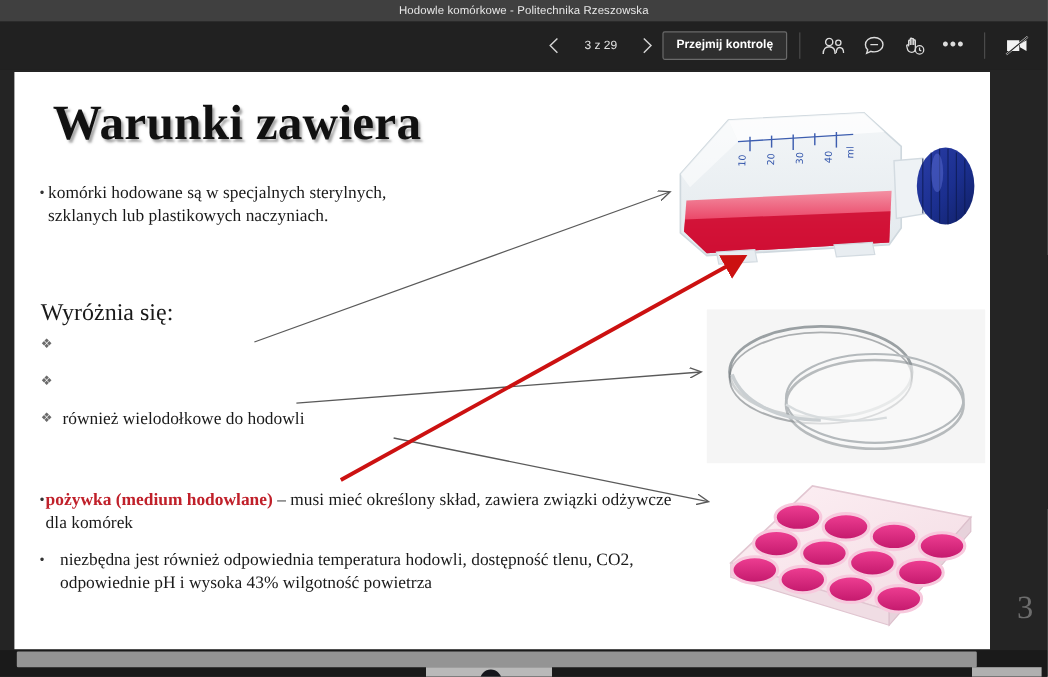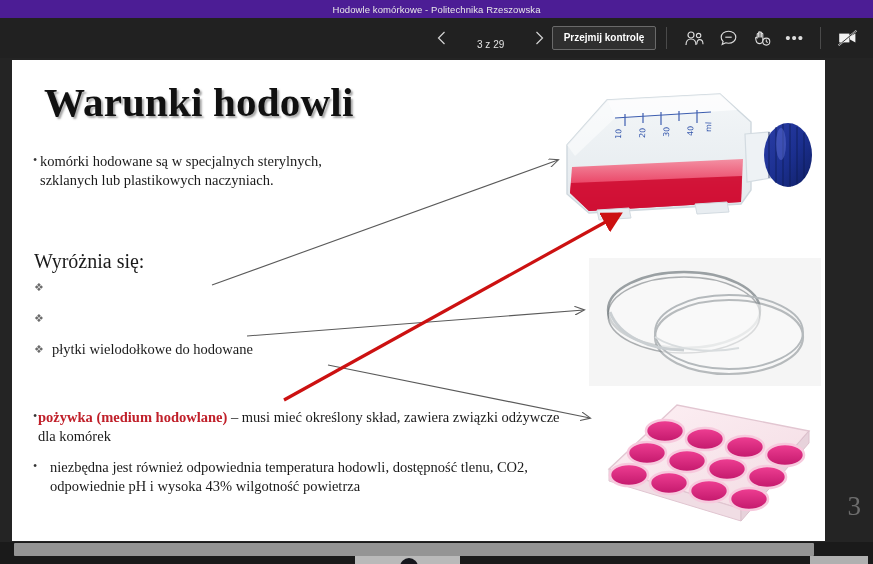--- a/index.html
+++ b/index.html
@@ -7,36 +7,36 @@
     width:873px;height:564px;overflow:hidden;
     background:#1b1b1b;
     font-family:"Liberation Sans",sans-serif;
     -webkit-font-smoothing:antialiased;
   }
   .app{position:relative;width:873px;height:564px;background:#1f1f1f;}
 
   
   .titlebar{
     position:absolute;left:0;top:0;width:873px;height:18px;
-    background:#4c1d95;
+    background:#404040;
     display:flex;align-items:center;justify-content:center;
   }
   .titlebar .txt{
     color:#e8e8e8;font-size:9.5px;letter-spacing:.1px;
     white-space:nowrap;
   }
 
   
   .toolbar{
     position:absolute;left:0;top:18px;width:873px;height:40px;
     background:#212121;
     display:flex;align-items:center;justify-content:flex-end;
     padding-right:8px;box-sizing:border-box;
   }
-  .tb-group{display:flex;align-items:flex-end;gap:14px;}
+  .tb-group{display:flex;align-items:center;gap:4px;}
   .chev{
     width:24px;height:24px;display:flex;align-items:center;justify-content:center;
     color:#d4d4d4;font-size:14px;line-height:1;cursor:pointer;
   }
   .chev svg{display:block;}
   .pagecount{
     color:#e2e2e2;font-size:10px;padding:0 6px;white-space:nowrap;min-width:34px;
     text-align:center;
   }
   .takectrl{
@@ -233,39 +233,39 @@
       </svg>
     </div>
   </div>
 
   <div class="stage">
     <div class="slidenum">3</div>
   </div>
 
   <div class="slide">
 
-    <div class="slide-title">Warunki hodowli</div>
+    <div class="slide-title">Warunki zawiera</div>
 
     <div class="b1 body-txt">
       <span class="bul">•</span>
       <span class="tx">komórki hodowane są w specjalnych sterylnych, szklanych lub plastikowych naczyniach.</span>
     </div>
 
     <div class="wyr body-txt">Wyróżnia się:</div>
 
     <div class="diamondlist body-txt">
       <div class="dl-item">
         <span class="dia">❖</span>
       </div>
       <div class="dl-item">
         <span class="dia">❖</span>
       </div>
       <div class="dl-item">
         <span class="dia">❖</span>
-        <span class="tx">płytki  wielodołkowe do hodowane</span>
+        <span class="tx">również  wielodołkowe do hodowli</span>
       </div>
     </div>
 
     <div class="pozywka body-txt">
       <span class="bul">•</span>
       <span class="tx"><span class="red">pożywka (medium hodowlane)</span><span> – musi mieć określony skład, zawiera związki odżywcze dla komórek</span></span>
     </div>
 
     <div class="niezbedna body-txt">
       <span class="bul">•</span>

